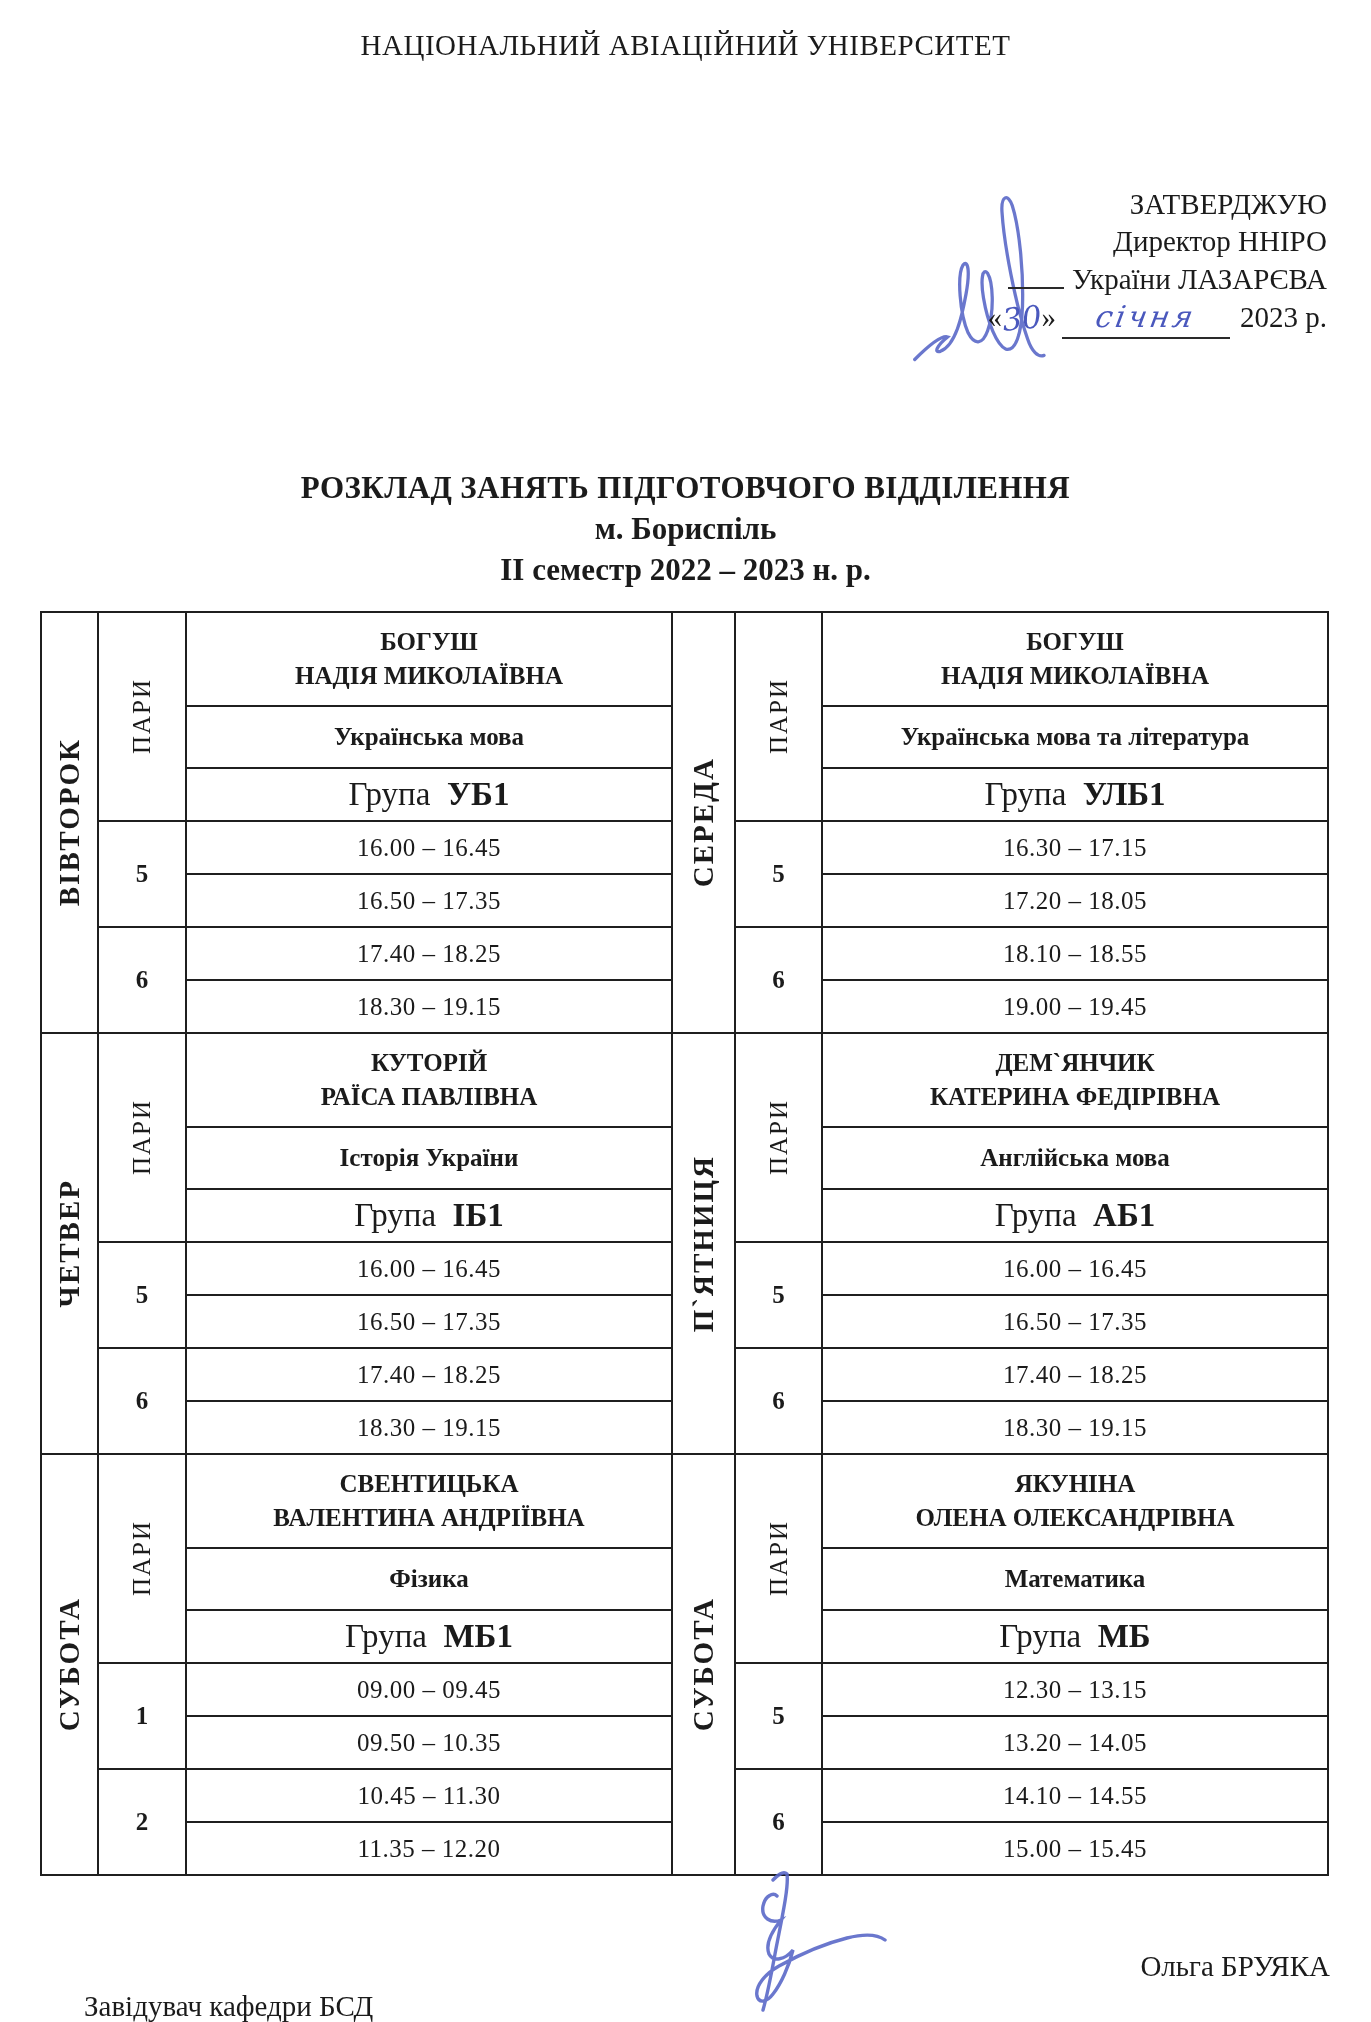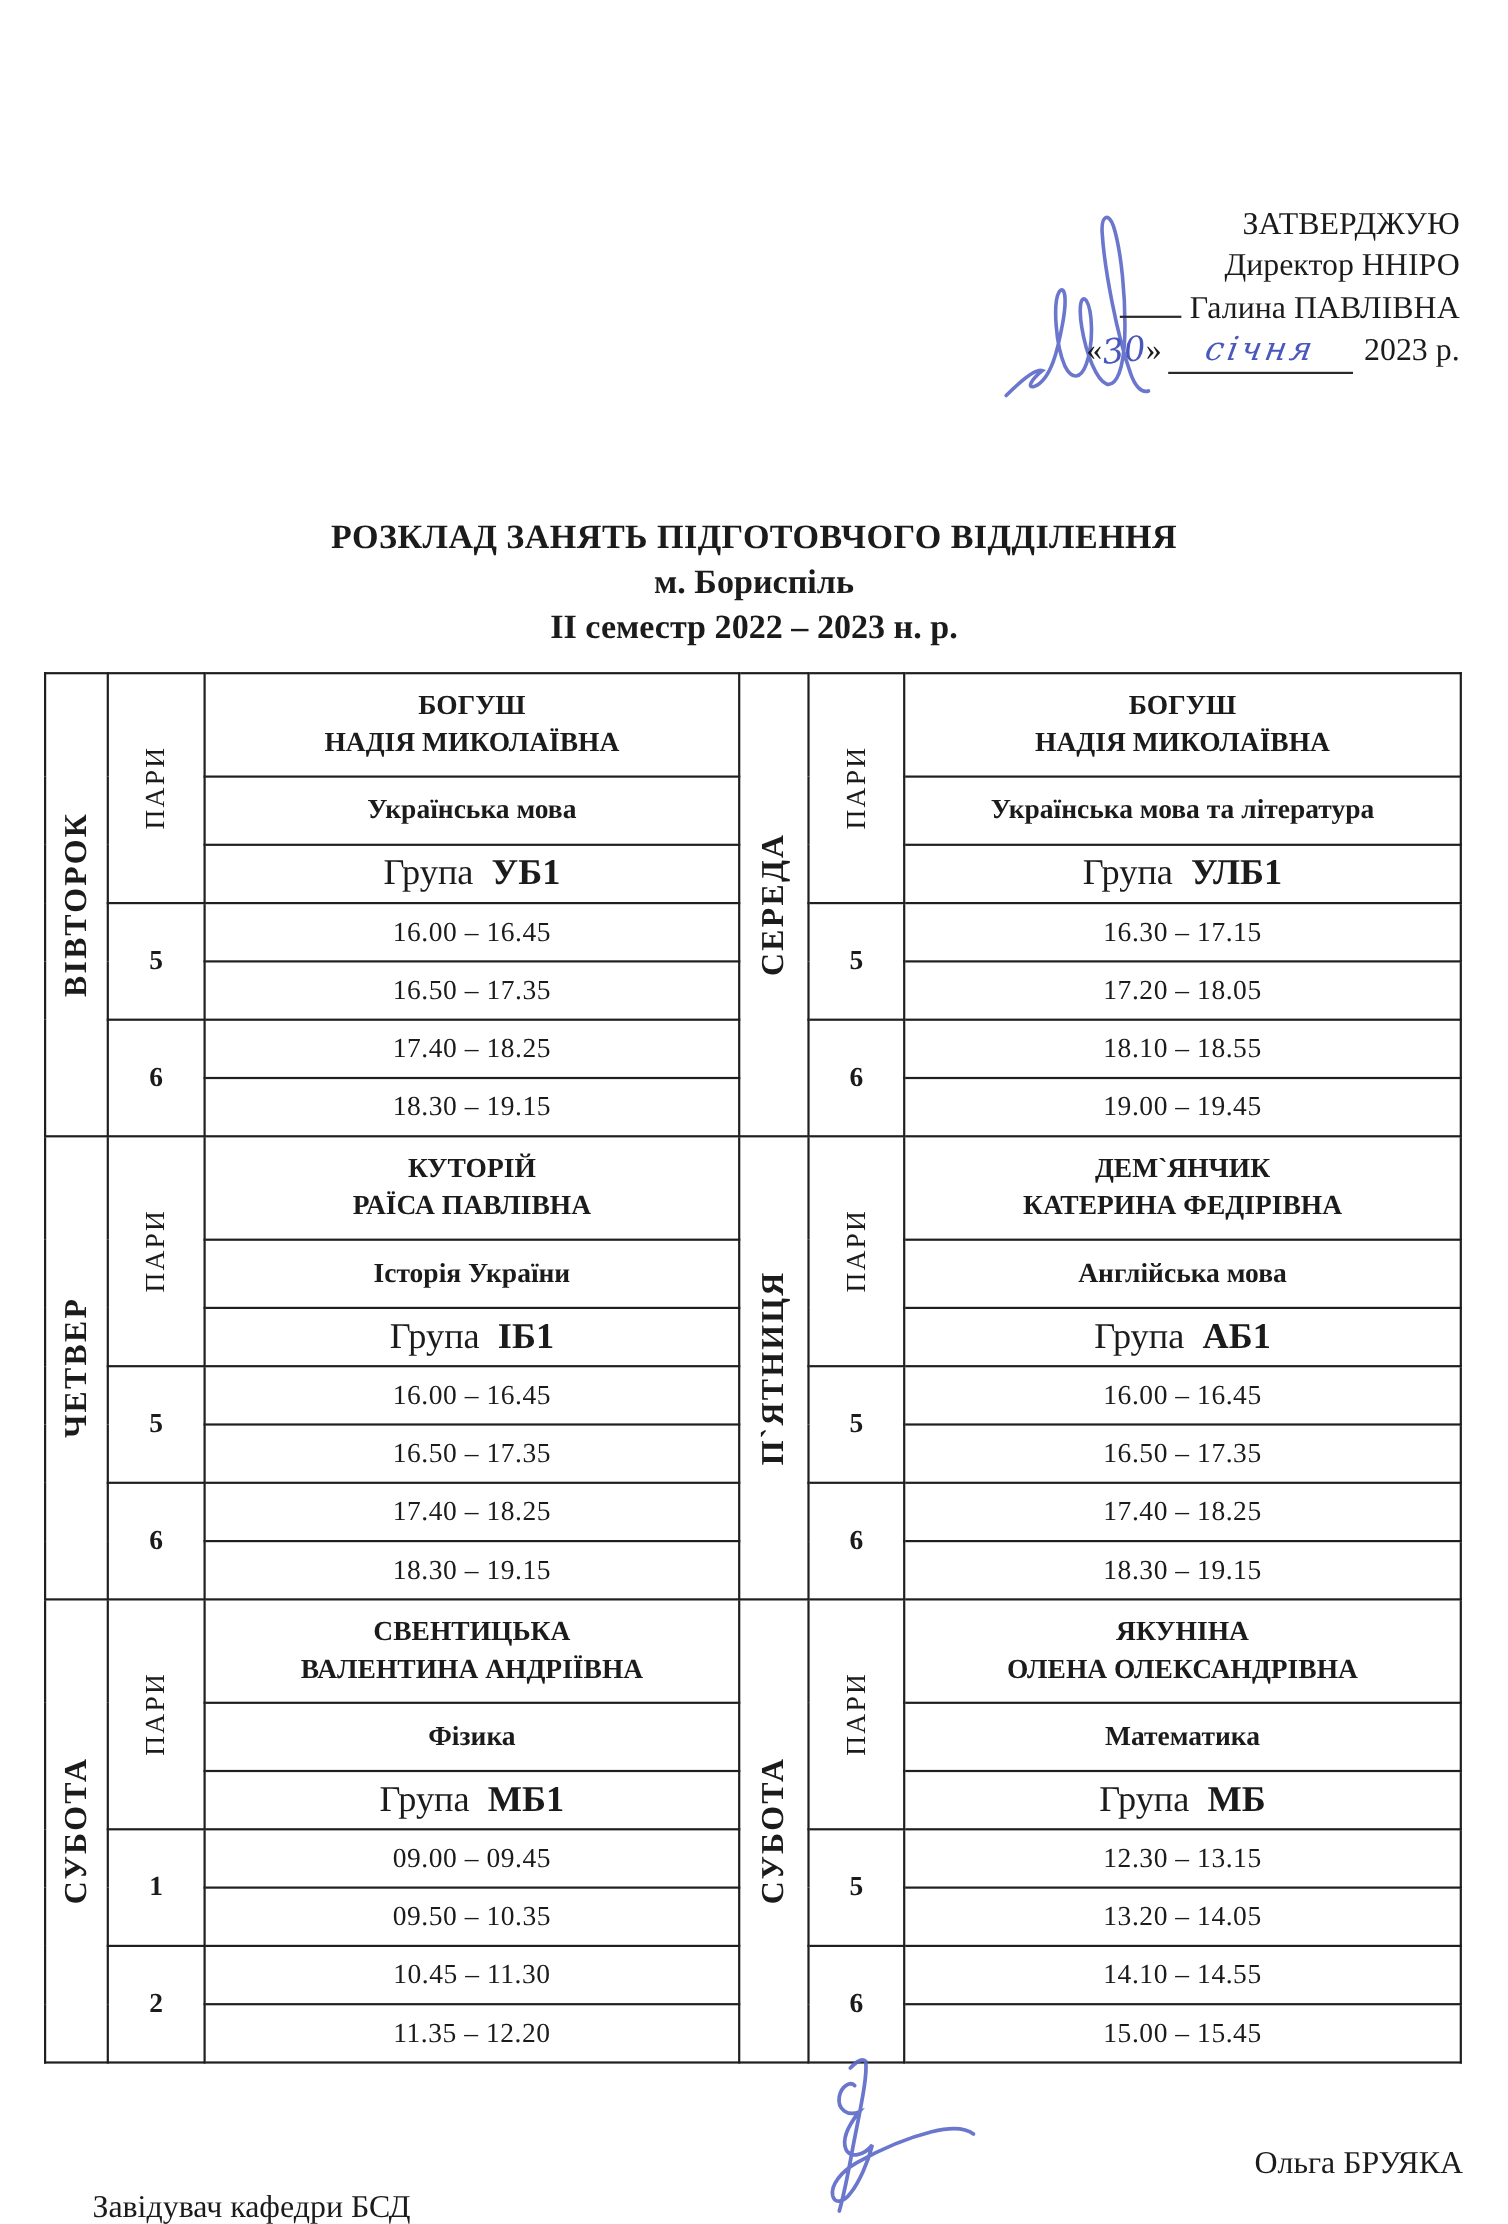--- a/index.html
+++ b/index.html
@@ -88,30 +88,31 @@
   .footer-right { position:absolute; top:1950px; right:41px; font-size:29px; }
   .footer-signature {
     position:absolute; top:1862px; left:672px;
     width:250px; height:160px; pointer-events:none;
   }
 </style>
 </head>
 <body>
 
 <div class="doc-header">
+  <div class="line1">НАЦІОНАЛЬНИЙ АВІАЦІЙНИЙ УНІВЕРСИТЕТ</div>
 </div>
 
 <svg class="approval-signature" viewBox="0 0 150 190" aria-hidden="true">
   <path d="M8 172 C20 160 34 148 40 150 C30 158 26 166 33 164 C48 158 54 130 58 108 C62 86 60 74 55 80 C49 90 52 128 60 146 C66 158 74 158 79 144 C86 124 84 96 79 88 C74 82 72 94 75 112 C79 136 88 158 97 162 C106 164 112 148 113 120 C114 86 110 44 103 22 C99 10 92 12 93 28 C95 60 106 118 118 152 C122 164 128 170 134 168" stroke="#5a68c8" fill="none" stroke-width="3.2" stroke-linecap="round" opacity="0.9"></path>
 </svg>
 
 <div class="approval">
   <div>ЗАТВЕРДЖУЮ</div>
   <div>Директор ННІРО</div>
-  <div><span class="sig-blank"></span><span>Галина ПАВЛІВНА</span></div>
+  <div><span class="sig-blank"></span><span>України ЛАЗАРЄВА</span></div>
   <div><span>«</span><span class="hw hw-day">30</span><span>»</span><span class="date-blank"><span class="hw hw-month">січня</span></span><span>2023 р.</span></div>
 </div>
 
 <div class="doc-title">
   <div class="t1">РОЗКЛАД ЗАНЯТЬ ПІДГОТОВЧОГО ВІДДІЛЕННЯ</div>
   <div class="t2">м. Бориспіль</div>
   <div class="t3">ІІ семестр 2022 – 2023 н. р.</div>
 </div>
 
 <table class="schedule">

